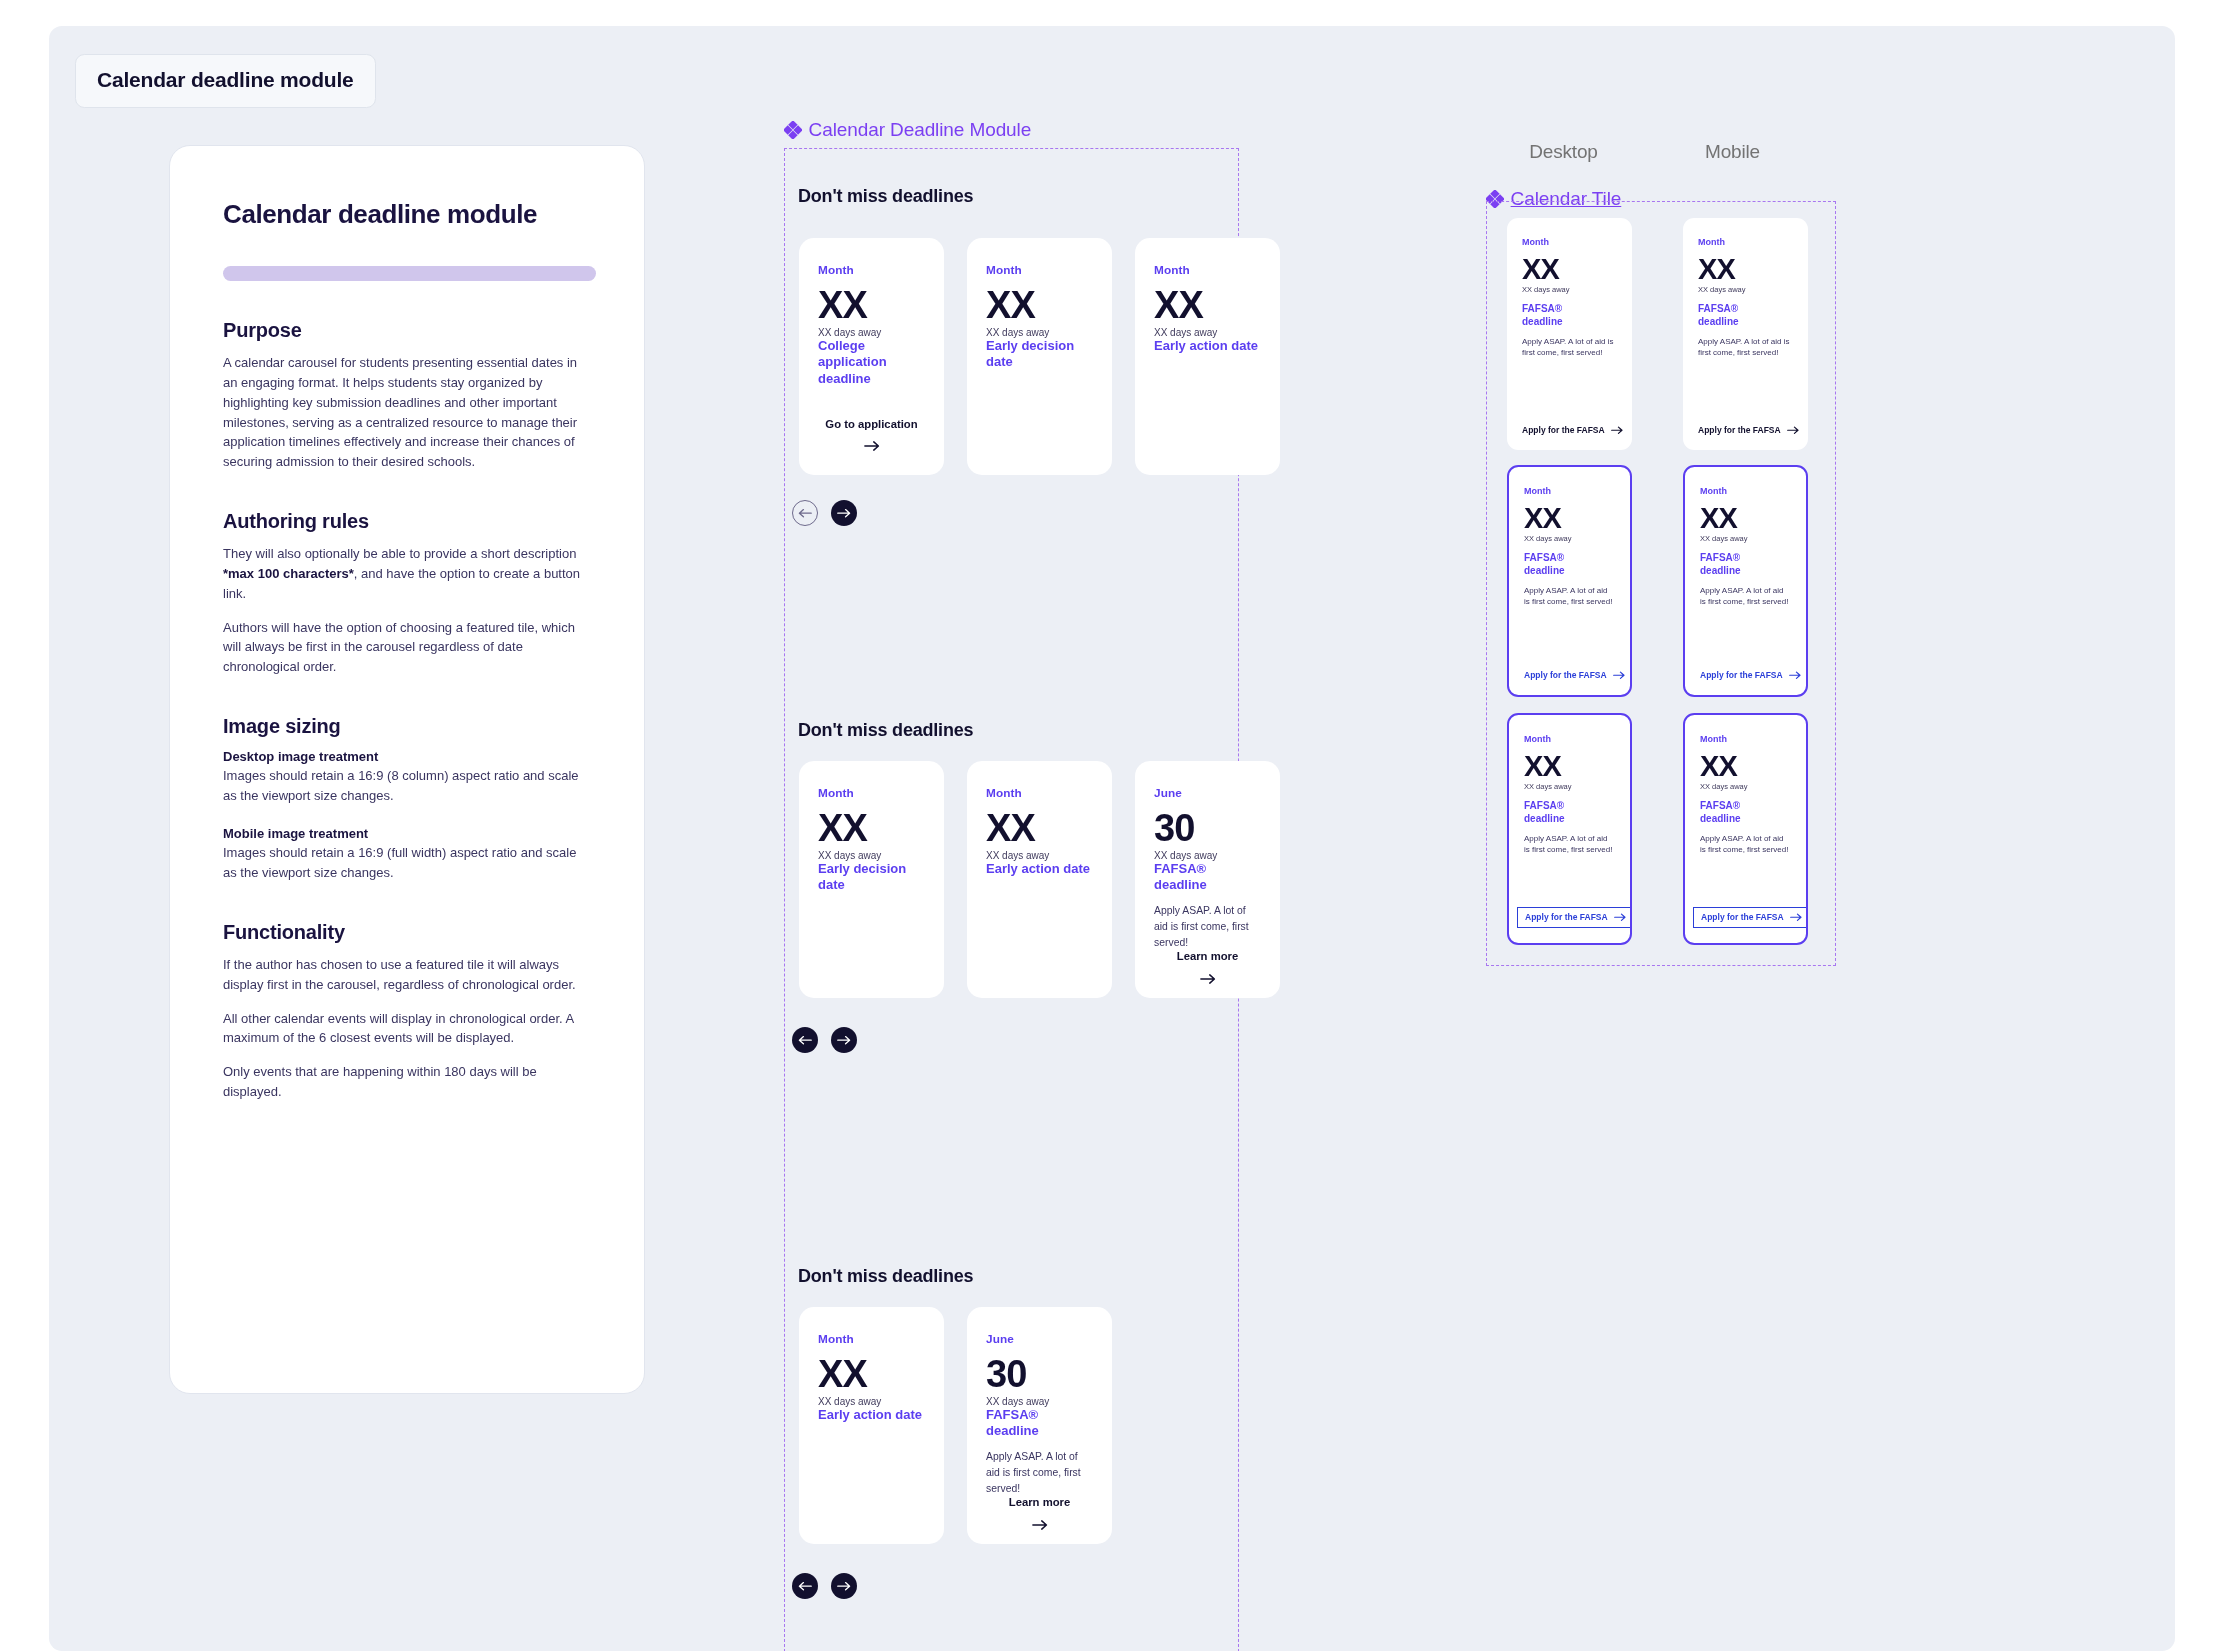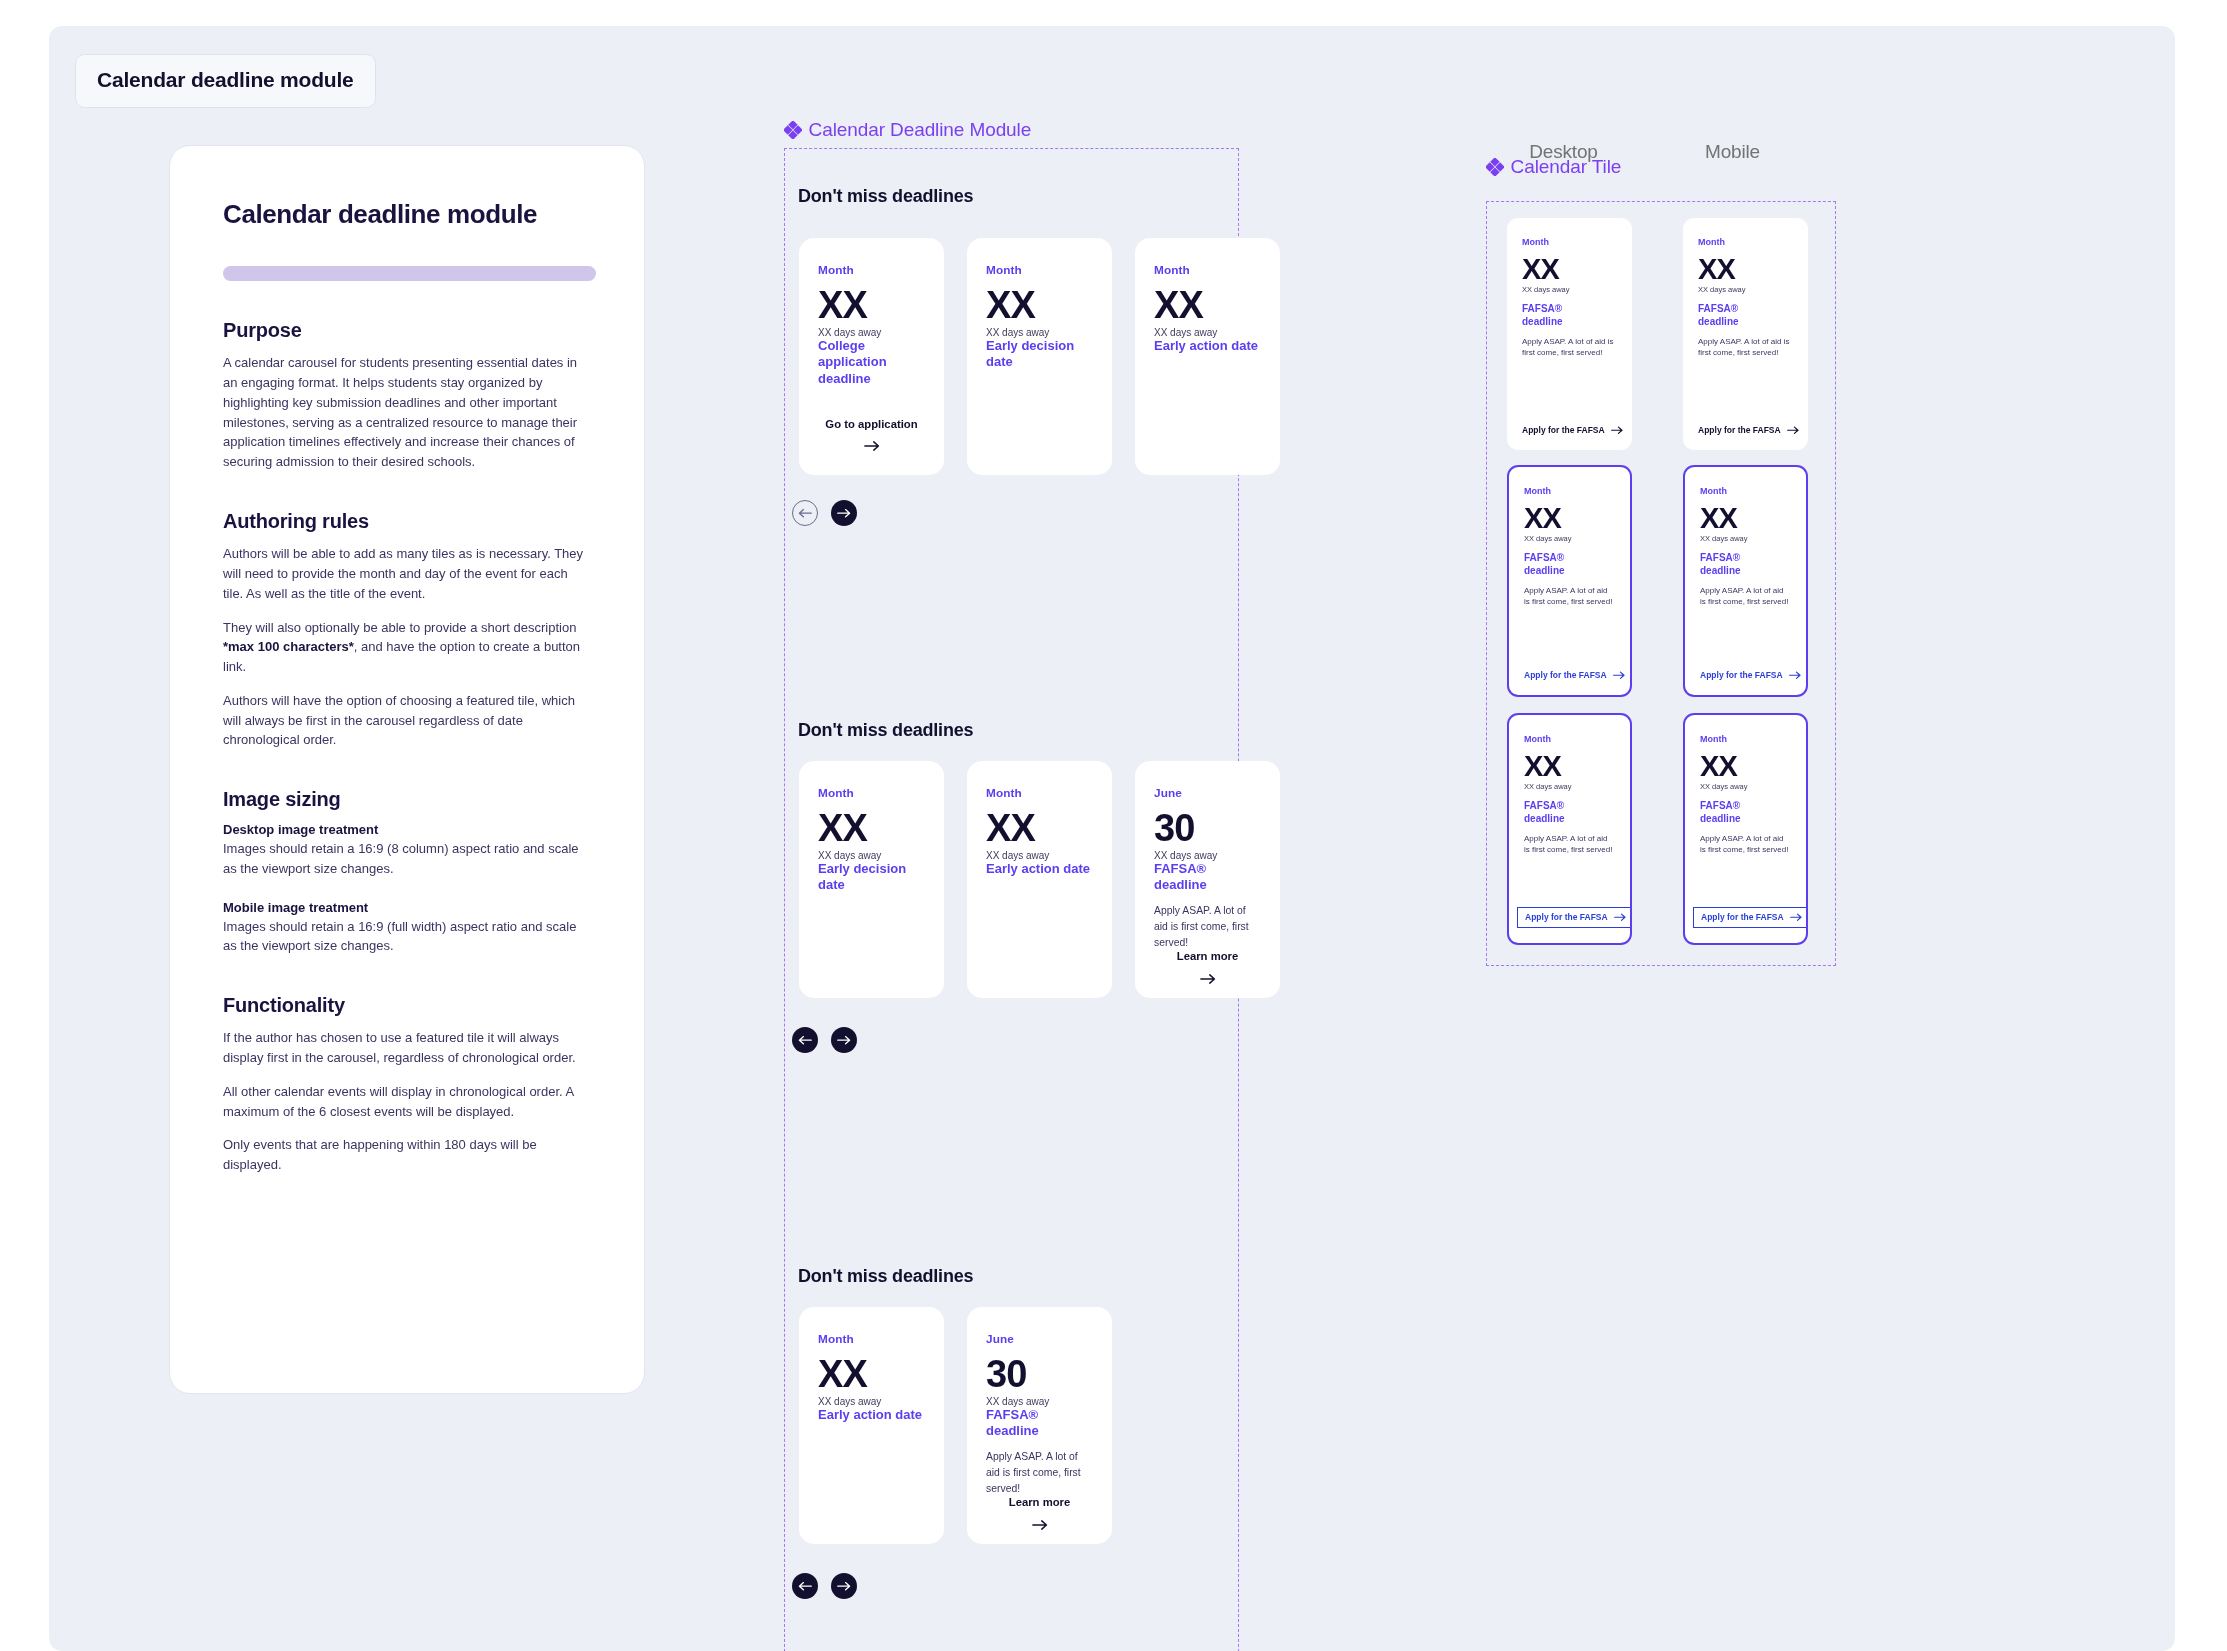--- a/index.html
+++ b/index.html
@@ -157,21 +157,20 @@
 <div class="title-chip">Calendar deadline module</div>
 
 <div class="spec-card">
   <div class="spec-title">Calendar deadline module</div>
   <div class="spec-rule"></div>
 
   <div class="spec-h2">Purpose</div>
   <div class="spec-p">A calendar carousel for students presenting essential dates in an engaging format. It helps students stay organized by highlighting key submission deadlines and other important milestones, serving as a centralized resource to manage their application timelines effectively and increase their chances of securing admission to their desired schools.</div>
 
   <div class="spec-h2">Authoring rules</div>
-  <div class="spec-p">Authors will be able to add as many tiles as is necessary. They will need to provide the month and day of the event for each tile. As well as the title of the event.</div>
   <div class="spec-p"><span>They will also optionally be able to provide a short description </span><b>*max 100 characters*</b><span>, and have the option to create a button link.</span></div>
   <div class="spec-p">Authors will have the option of choosing a featured tile, which will always be first in the carousel regardless of date chronological order.</div>
 
   <div class="spec-h2">Image sizing</div>
   <div class="spec-h3" style="margin-top:3.8px">Desktop image treatment</div>
   <div class="spec-p">Images should retain a 16:9 (8 column) aspect ratio and scale as the viewport size changes.</div>
   <div class="spec-h3">Mobile image treatment</div>
   <div class="spec-p">Images should retain a 16:9 (full width) aspect ratio and scale as the viewport size changes.</div>
 
   <div class="spec-h2">Functionality</div>
@@ -305,21 +304,21 @@
   <div class="nav-btn">
     <svg viewBox="0 0 18 12">
         <path d="M1 6h14M11 1.4L16.2 6 11 10.6" stroke="currentColor" stroke-width="1.7" fill="none" stroke-linecap="round" stroke-linejoin="round"></path>
       </svg>
   </div>
 </div>
 
 <div class="device-label" style="left:1488px; top:141px; width:151px;">Desktop</div>
 <div class="device-label" style="left:1657px; top:141px; width:151px;">Mobile</div>
 
-<div class="fig-label" style="left:1486px; top:156px;">
+<div class="fig-label" style="left:1486px; top:188px;text-decoration:underline;">
   <svg class="fig-diamonds" viewBox="0 0 20 20">
     <g fill="#7b3ff2">
       <rect x="6.2" y="0.6" width="7.4" height="7.4" transform="rotate(45 9.9 4.3)"></rect>
       <rect x="6.2" y="12.0" width="7.4" height="7.4" transform="rotate(45 9.9 15.7)"></rect>
       <rect x="0.5" y="6.3" width="7.4" height="7.4" transform="rotate(45 4.2 10.0)"></rect>
       <rect x="11.9" y="6.3" width="7.4" height="7.4" transform="rotate(45 15.6 10.0)"></rect>
     </g>
   </svg>
   <span>Calendar Tile</span>
 </div>

